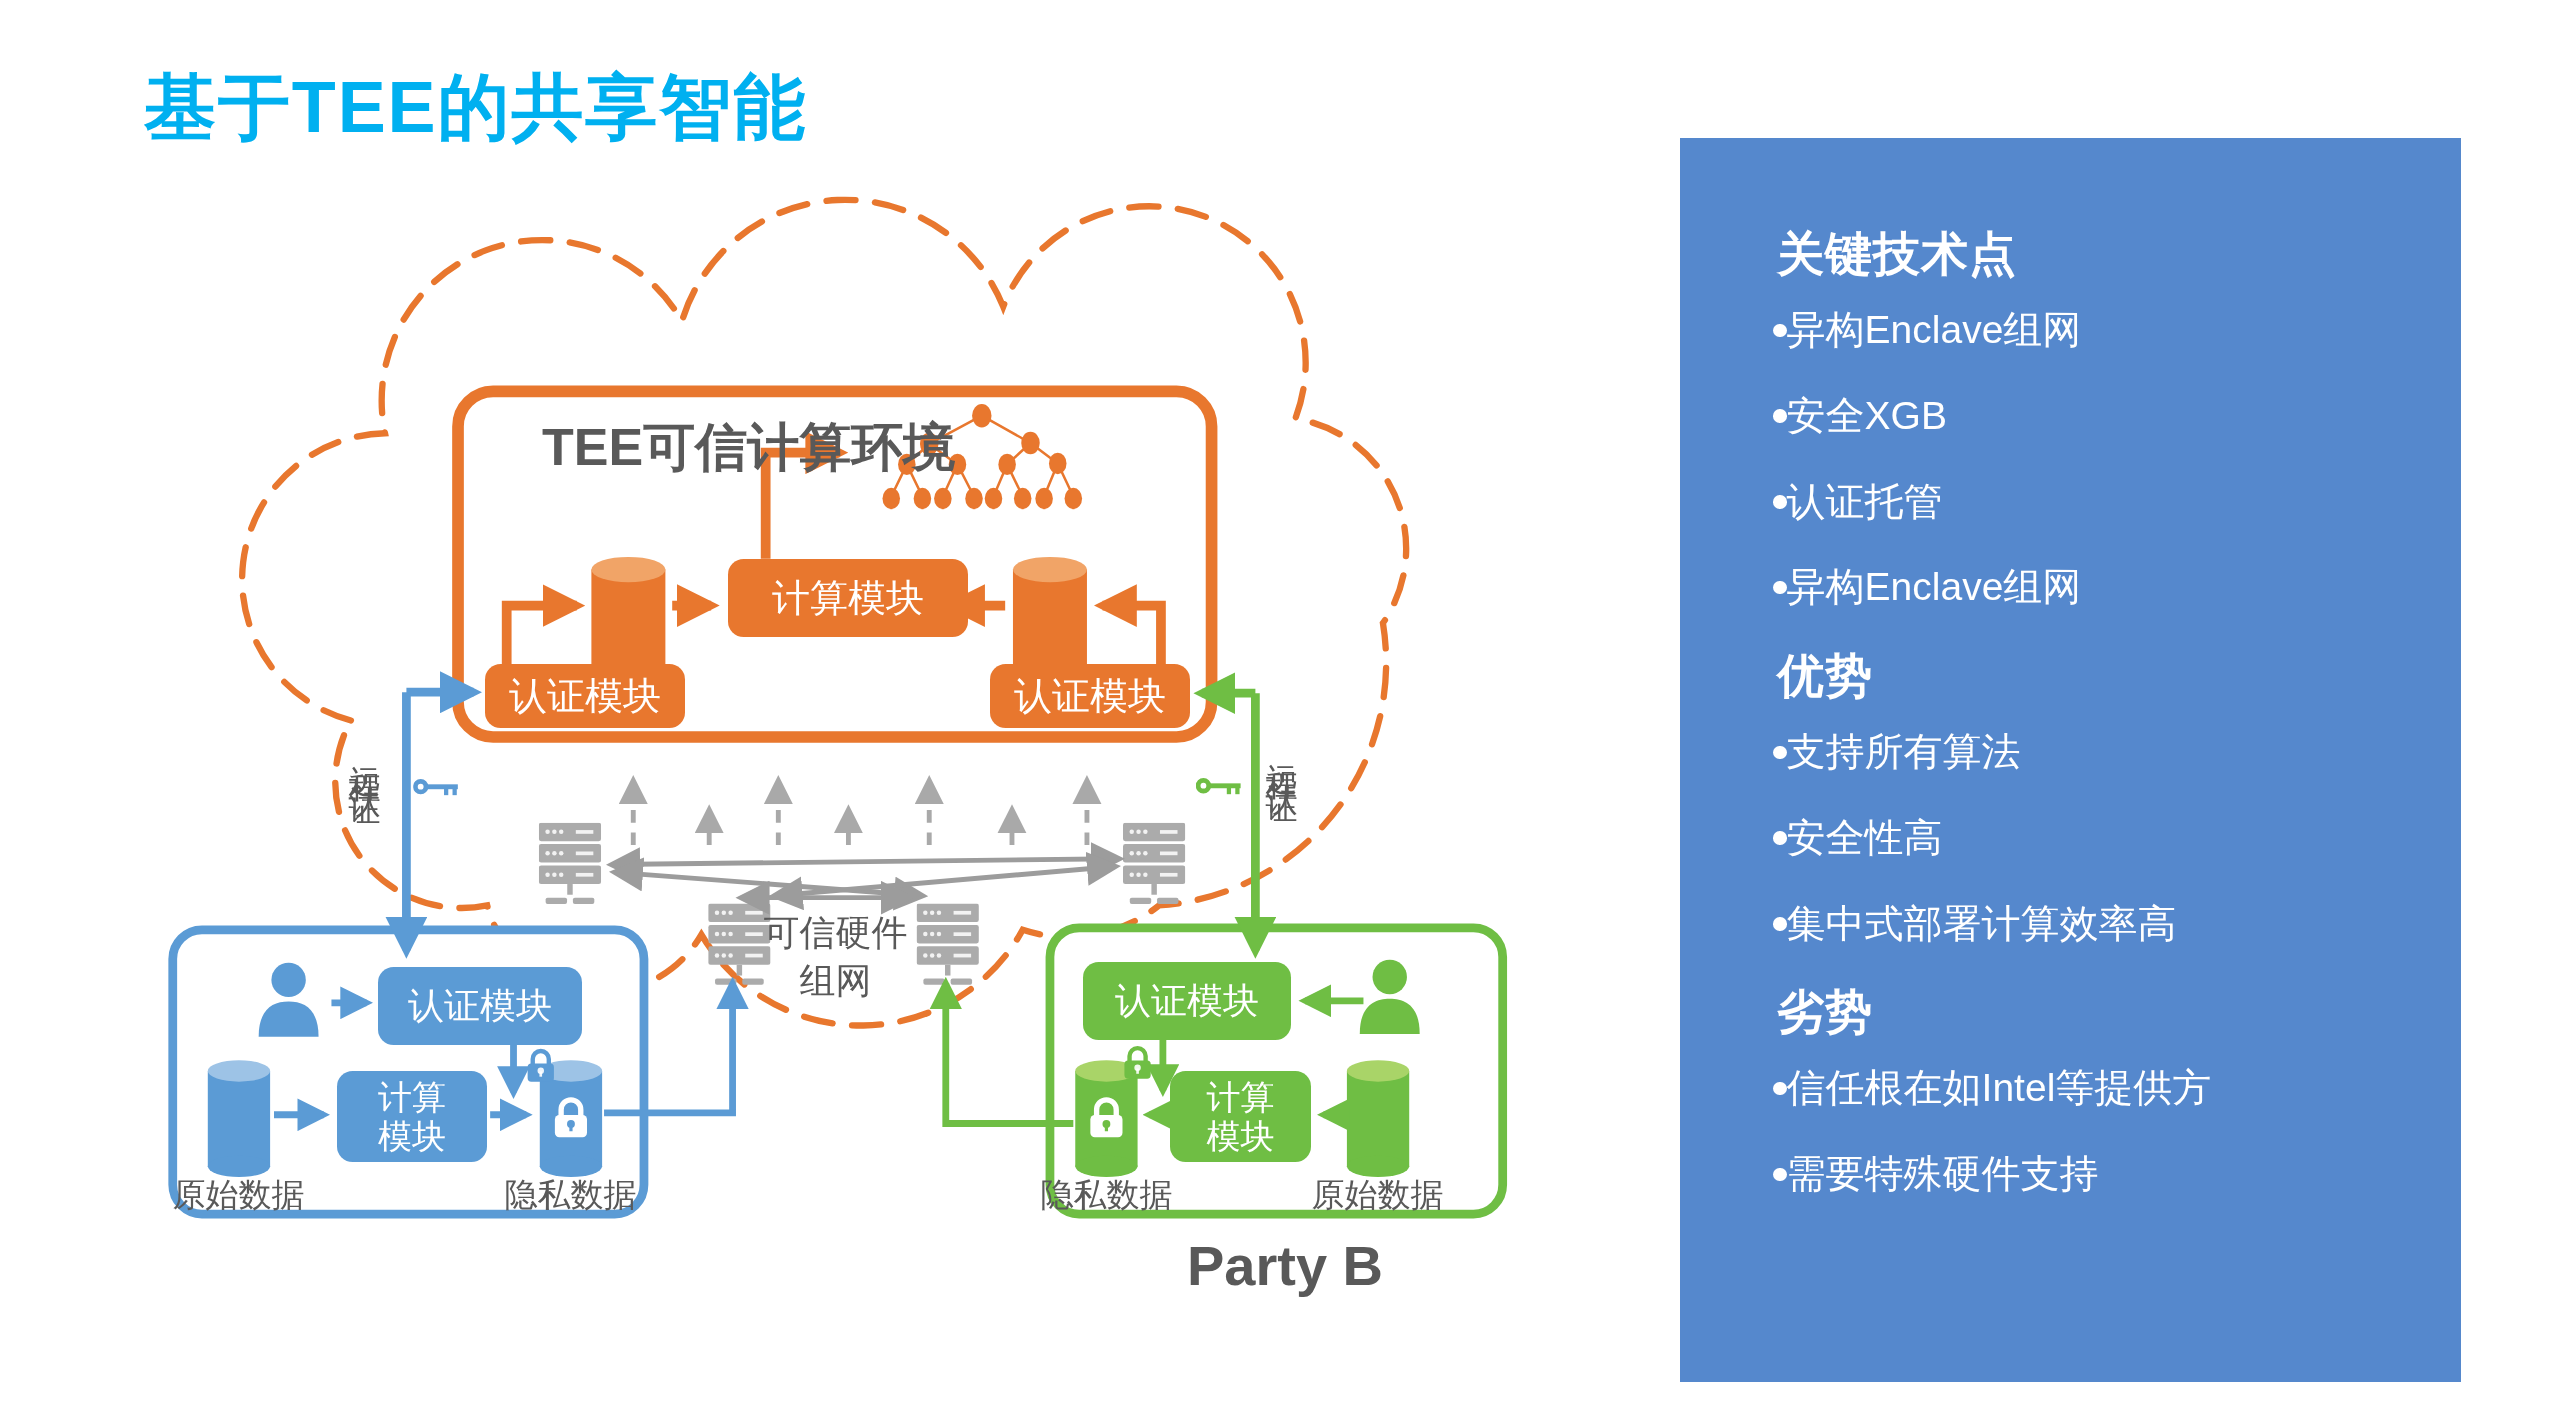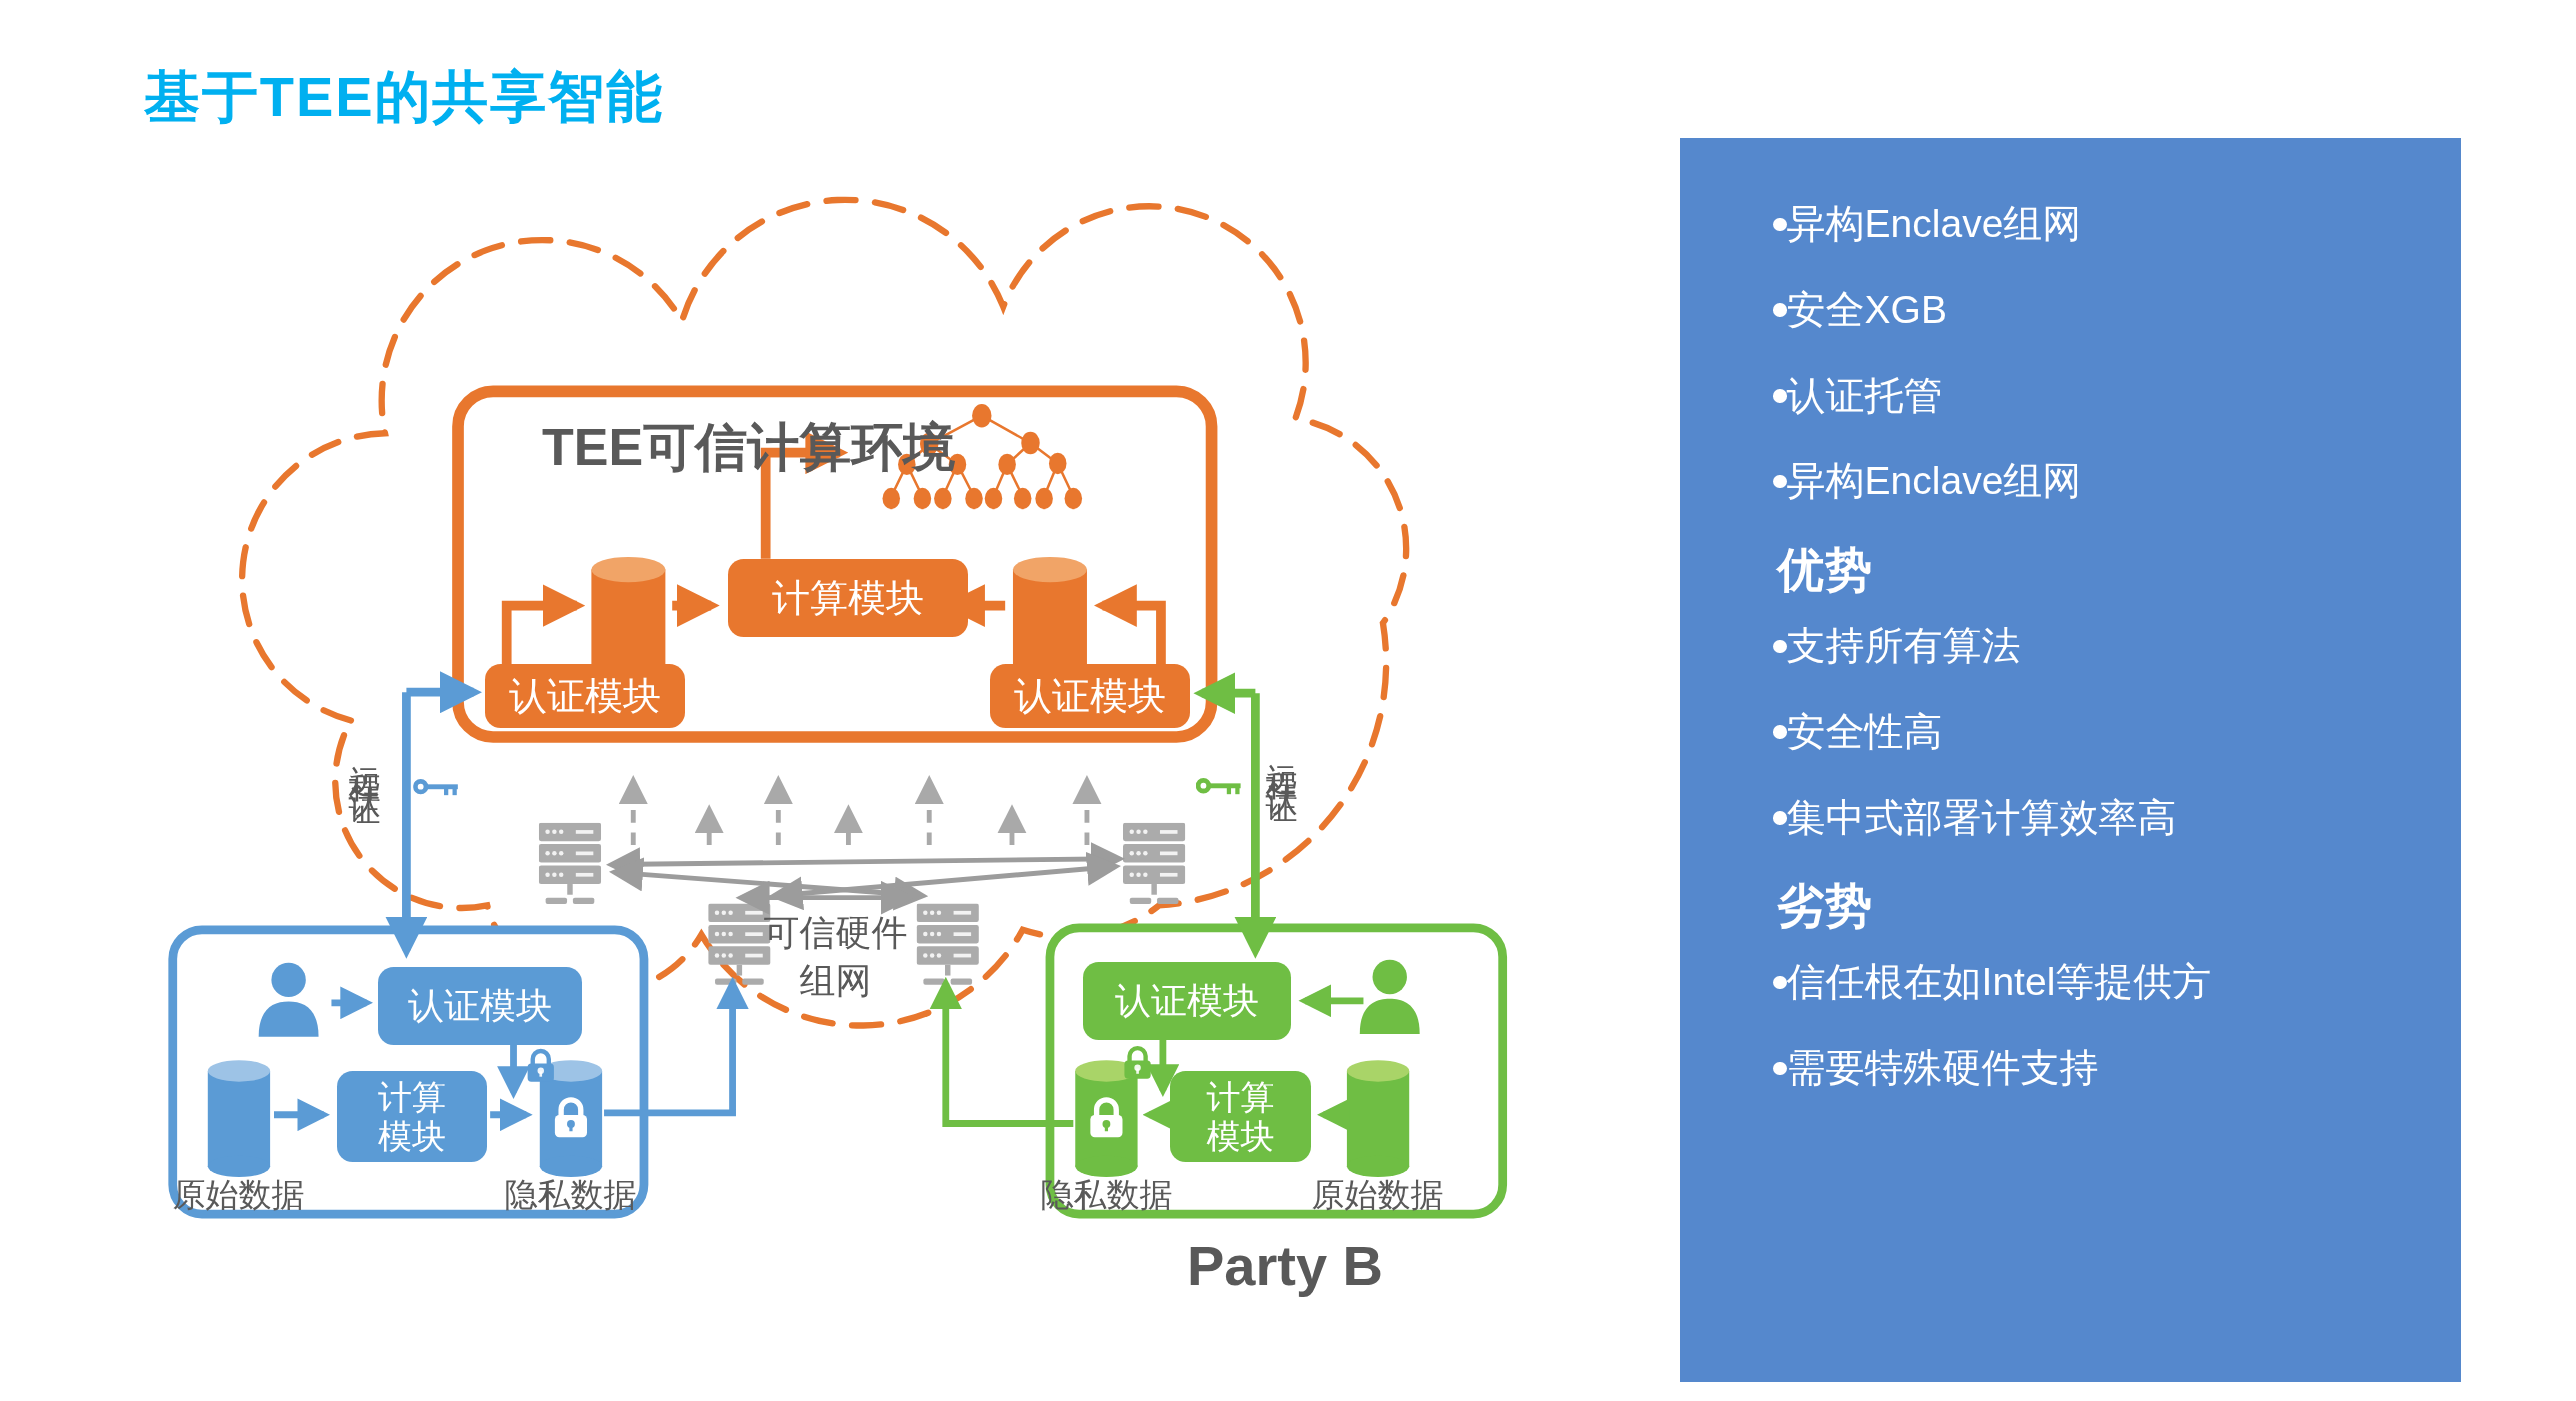--- a/index.html
+++ b/index.html
@@ -6,21 +6,21 @@
     --c-title:#00B0F0; --c-orange:#E8772E; --c-blue:#5B9BD5; --c-green:#6FBE44;
     --c-panel:#5588CD; --c-gray:#595959;
   }
   html,body{margin:0;padding:0;background:#888;}
   .slide{
     position:relative; width:2576px; height:1401px; background:#ffffff; overflow:hidden;
     font-family:"Liberation Sans","DejaVu Sans",sans-serif;
   }
   .abs{position:absolute;}
   .slide-title{
-    left:144px; top:60px; font-size:56px; font-weight:900; color:var(--c-title);
+    left:144px; top:60px; font-size:72px; font-weight:900; color:var(--c-title);
     letter-spacing:1.9px; white-space:nowrap;
   }
   
   svg.diagram{left:0;top:0;}
   
   .mod{
     position:absolute; display:flex; align-items:center; justify-content:center;
     color:#fff; border-radius:15.6px; text-align:center; white-space:pre-line; line-height:1.12;
   }
   .mod.orange{background:var(--c-orange); font-size:38px;}
@@ -268,20 +268,21 @@
   <div class="dlabel" style="left:483px; top:1173px; width:175px; font-size:33px;">隐私数据</div>
 
   <div class="mod green" style="left:1083px; top:962px; width:208px; height:78px;">认证模块</div>
   <div class="mod green" style="left:1170px; top:1071px; width:141px; height:91px; font-size:34px;">计算
 模块</div>
   <div class="dlabel" style="left:1019px; top:1173px; width:175px; font-size:33px;">隐私数据</div>
   <div class="dlabel" style="left:1290px; top:1173px; width:175px; font-size:33px;">原始数据</div>
   <div class="party-name" style="left:1139px; top:1233px; width:292px;">Party B</div>
 
   <div class="panel">
+    <h2>关键技术点</h2>
     <div class="pitem">
       <span class="dot"></span>
       <span class="ptext">异构Enclave组网</span>
     </div>
     <div class="pitem">
       <span class="dot"></span>
       <span class="ptext">安全XGB</span>
     </div>
     <div class="pitem">
       <span class="dot"></span>

